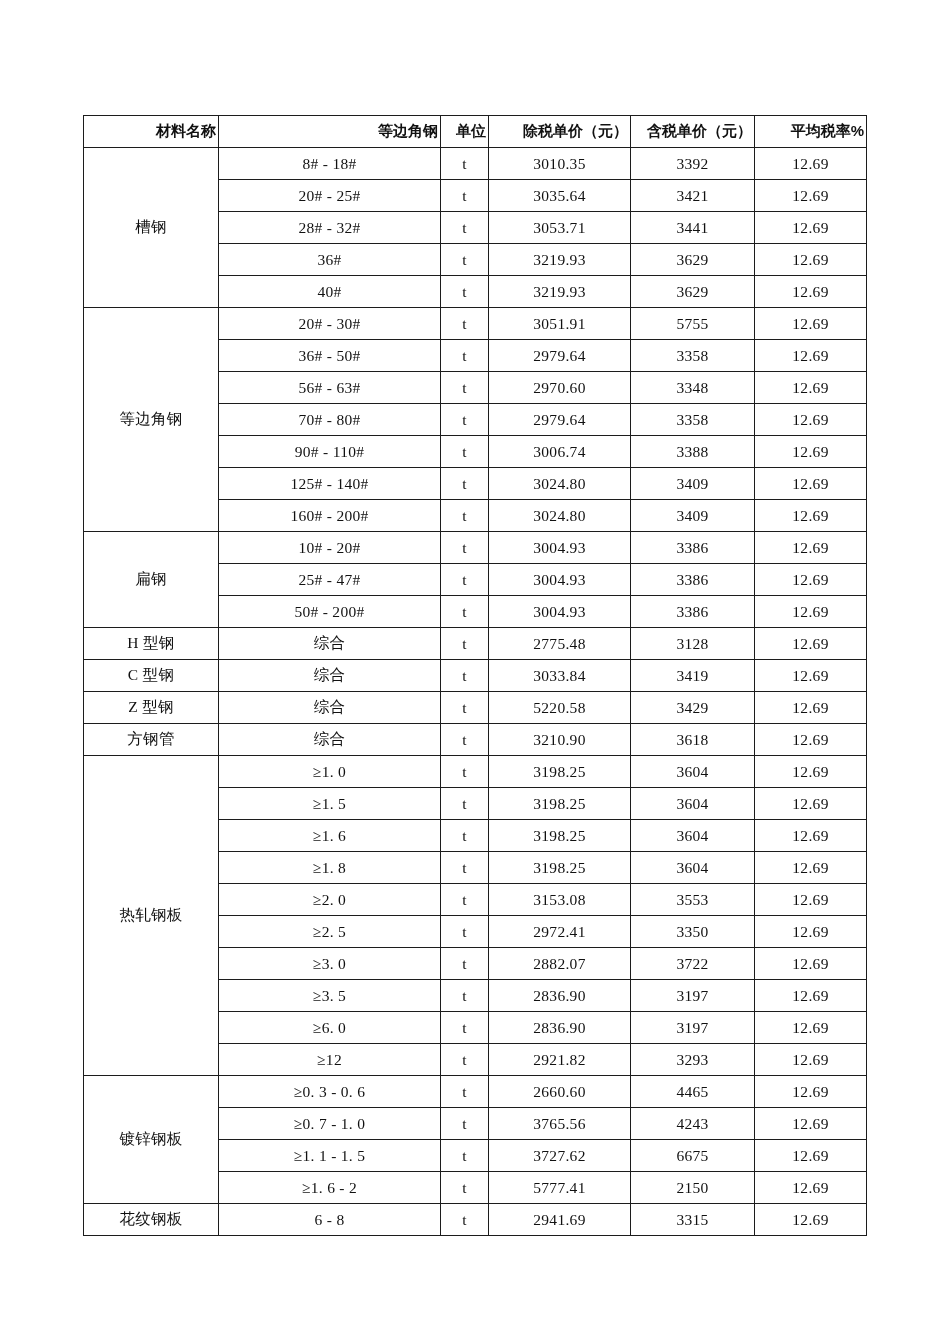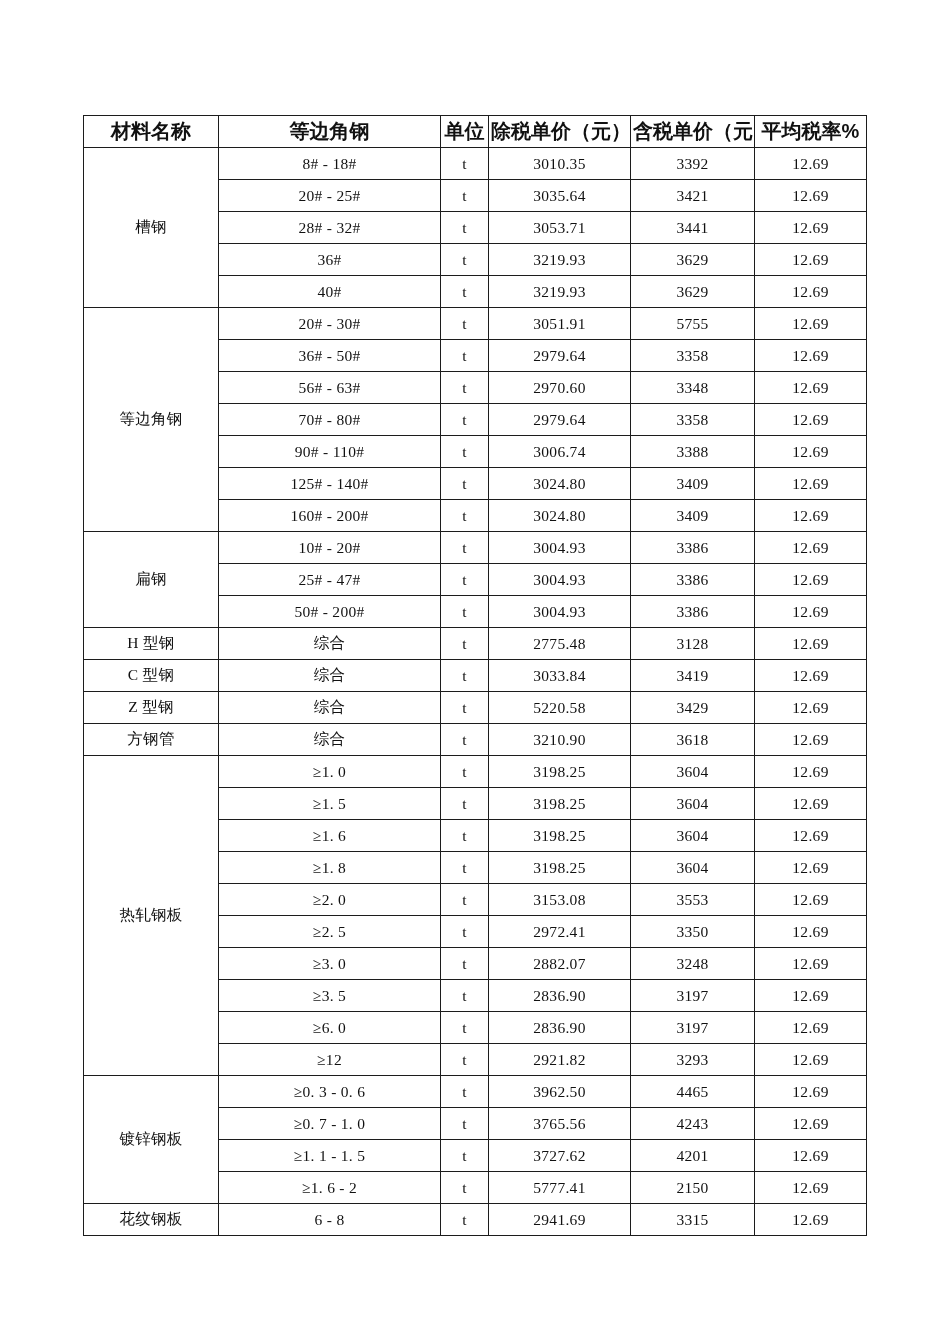--- a/index.html
+++ b/index.html
@@ -26,22 +26,23 @@
     text-align: center;
     vertical-align: middle;
     padding: 0 2px;
     height: 31px;
     overflow: hidden;
     white-space: nowrap;
   }
   table.price-table th {
     font-family: "Liberation Sans", sans-serif;
     font-weight: bold;
-    font-size: 20px;
+    font-size: 15px;
     background: #ffffff;
+    text-align: right;
   }
   table.price-table td {
     font-family: "Liberation Serif", serif;
     font-size: 15.5px;
     font-weight: normal;
     letter-spacing: 0.3px;
   }
   td.material-cell { font-size: 16px; letter-spacing: 1px; }
 </style>
 </head>
@@ -248,21 +249,21 @@
           <td>≥2. 5</td>
           <td>t</td>
           <td>2972.41</td>
           <td>3350</td>
           <td>12.69</td>
         </tr>
         <tr>
           <td>≥3. 0</td>
           <td>t</td>
           <td>2882.07</td>
-          <td>3248</td>
+          <td>3722</td>
           <td>12.69</td>
         </tr>
         <tr>
           <td>≥3. 5</td>
           <td>t</td>
           <td>2836.90</td>
           <td>3197</td>
           <td>12.69</td>
         </tr>
         <tr>
@@ -276,36 +277,36 @@
           <td>≥12</td>
           <td>t</td>
           <td>2921.82</td>
           <td>3293</td>
           <td>12.69</td>
         </tr>
         <tr>
           <td class="material-cell" rowspan="4">镀锌钢板</td>
           <td>≥0. 3 - 0. 6</td>
           <td>t</td>
-          <td>3962.50</td>
+          <td>2660.60</td>
           <td>4465</td>
           <td>12.69</td>
         </tr>
         <tr>
           <td>≥0. 7 - 1. 0</td>
           <td>t</td>
           <td>3765.56</td>
           <td>4243</td>
           <td>12.69</td>
         </tr>
         <tr>
           <td>≥1. 1 - 1. 5</td>
           <td>t</td>
           <td>3727.62</td>
-          <td>4201</td>
+          <td>6675</td>
           <td>12.69</td>
         </tr>
         <tr>
           <td>≥1. 6 - 2</td>
           <td>t</td>
           <td>5777.41</td>
           <td>2150</td>
           <td>12.69</td>
         </tr>
         <tr>

